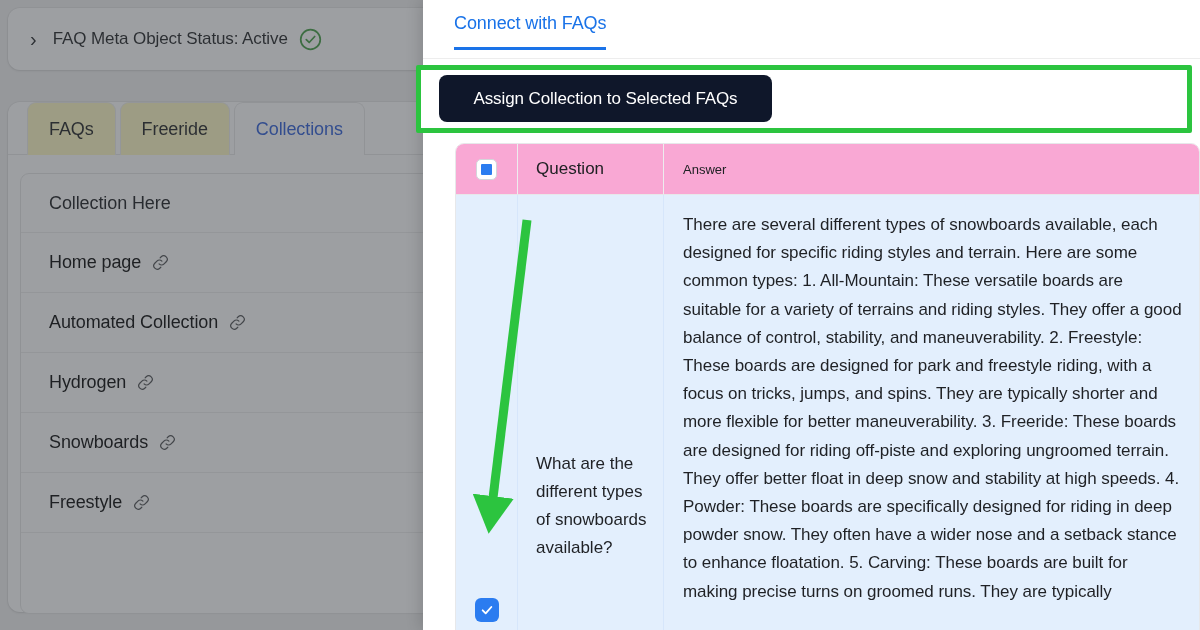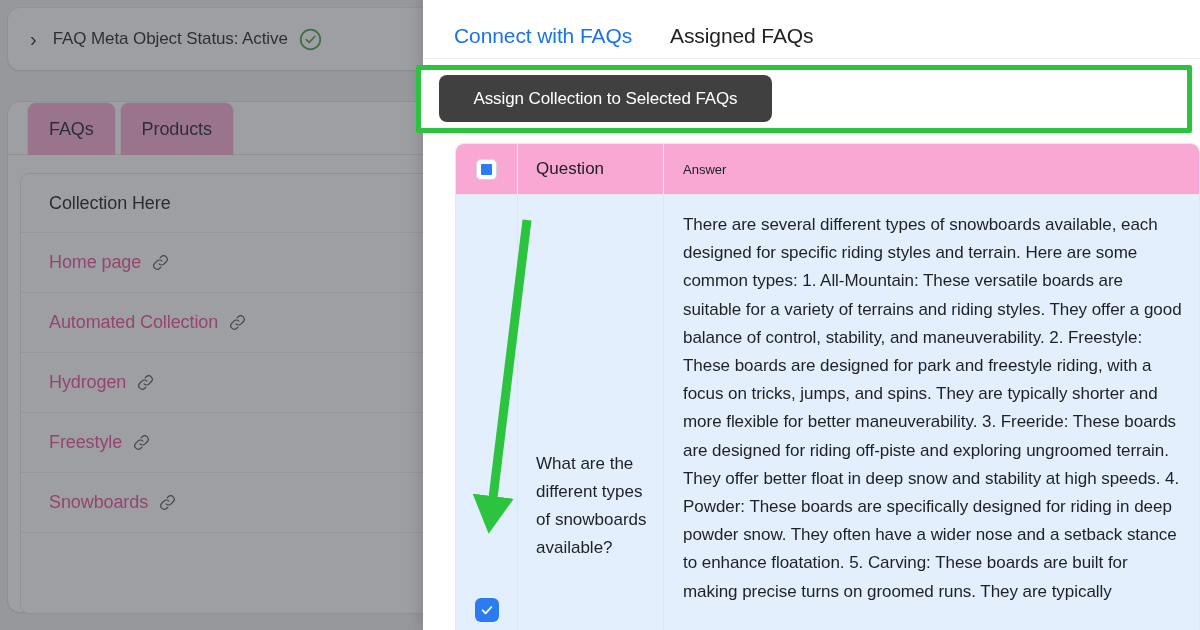--- a/index.html
+++ b/index.html
@@ -87,41 +87,41 @@
   }
   .bg-tab.active {
     color: #2a5bd7;
     background: #ffffff;
     border: 1px solid #e7e7e7;
     border-bottom: none;
     margin-bottom: -1px;
     box-sizing: border-box;
   }
   .bg-tab.inactive {
-    background: #f9a8d4;
+    background: #fef9c3;
     border: 1px solid #ececec;
     border-bottom: none;
     margin-right: 4px;
     margin-bottom: -1px;
     box-sizing: border-box;
   }
   #bg-table {
     margin: 18px 12px 0 12px;
     border: 1px solid #e5e5e5;
     border-radius: 9px;
     overflow: hidden;
     background: #fff;
   }
   .bg-row {
     height: 59px;
     display: flex;
     align-items: center;
     padding-left: 28px;
     font-size: 18px;
-    color: #ec4899;
+    color: #000000;
     border-bottom: 1px solid #ececec;
     letter-spacing: -0.1px;
   }
   .bg-row.header {
     height: 58px;
     color: #15171a;
   }
   .bg-row.empty { border-bottom: none; height: 80px; }
   .link-icon {
     margin-left: 11px;
@@ -150,22 +150,22 @@
   }
   #modal-tabs {
     display: flex;
     align-items: flex-start;
     padding-left: 31px;
     border-bottom: 1px solid #ededed;
     height: 59px;
     box-sizing: border-box;
   }
   .modal-tab {
-    font-size: 21px;
-    height: 74px;
+    font-size: 18px;
+    height: 50px;
     display: flex;
     align-items: center;
     color: #202124;
     letter-spacing: -0.1px;
     margin-right: 38px;
     border-bottom: 3px solid transparent;
     box-sizing: border-box;
   }
   .modal-tab.active {
     color: #1a73e8;
@@ -186,21 +186,21 @@
     box-sizing: border-box;
     background: #ffffff;
     border-radius: 2px;
   }
   #assign-btn {
     position: absolute;
     left: 439px;
     top: 75px;
     width: 333px;
     height: 47px;
-    background: #404040;
+    background: #0f172a;
     color: #ffffff;
     border: none;
     border-radius: 8px;
     font-size: 17px;
     font-family: "Liberation Sans", sans-serif;
     letter-spacing: -0.1px;
     cursor: pointer;
   }
 
   
@@ -331,21 +331,22 @@
         <svg width="23" height="23" viewBox="0 0 24 24" fill="none">
           <circle cx="12" cy="12" r="10.2" stroke="#3f9b3f" stroke-width="1.8"></circle>
           <path d="M7.6 12.2 L10.6 15.1 L16.4 8.9" stroke="#3f9b3f" stroke-width="1.8" fill="none" stroke-linecap="round" stroke-linejoin="round"></path>
         </svg>
       </span>
     </div>
 
     <div class="bg-card" id="main-card">
       <div id="bg-tabs">
         <div class="bg-tab inactive">FAQs</div>
-        <div class="bg-tab inactive">Products</div>
+        <div class="bg-tab inactive">Freeride</div>
+        <div class="bg-tab active">Collections</div>
       </div>
       <div id="bg-table">
         <div class="bg-row header">Collection Here</div>
 
         <div class="bg-row">
           <span>Home page</span>
           <span class="link-icon">
             <svg width="17" height="17" viewBox="0 0 24 24" fill="none" stroke="#2b2d30" stroke-width="1.7" stroke-linecap="round">
               <path d="M10 14a5 5 0 0 0 7.07 0l3-3a5 5 0 0 0-7.07-7.07L11.5 5.4"></path>
               <path d="M14 10a5 5 0 0 0-7.07 0l-3 3A5 5 0 0 0 11 20.07l1.5-1.5"></path>
@@ -367,53 +368,52 @@
           <span>Hydrogen</span>
           <span class="link-icon">
             <svg width="17" height="17" viewBox="0 0 24 24" fill="none" stroke="#2b2d30" stroke-width="1.7" stroke-linecap="round">
               <path d="M10 14a5 5 0 0 0 7.07 0l3-3a5 5 0 0 0-7.07-7.07L11.5 5.4"></path>
               <path d="M14 10a5 5 0 0 0-7.07 0l-3 3A5 5 0 0 0 11 20.07l1.5-1.5"></path>
             </svg>
           </span>
         </div>
 
         <div class="bg-row">
+          <span>Snowboards</span>
+          <span class="link-icon">
+            <svg width="17" height="17" viewBox="0 0 24 24" fill="none" stroke="#2b2d30" stroke-width="1.7" stroke-linecap="round">
+              <path d="M10 14a5 5 0 0 0 7.07 0l3-3a5 5 0 0 0-7.07-7.07L11.5 5.4"></path>
+              <path d="M14 10a5 5 0 0 0-7.07 0l-3 3A5 5 0 0 0 11 20.07l1.5-1.5"></path>
+            </svg>
+          </span>
+        </div>
+
+        <div class="bg-row">
           <span>Freestyle</span>
           <span class="link-icon">
             <svg width="17" height="17" viewBox="0 0 24 24" fill="none" stroke="#2b2d30" stroke-width="1.7" stroke-linecap="round">
               <path d="M10 14a5 5 0 0 0 7.07 0l3-3a5 5 0 0 0-7.07-7.07L11.5 5.4"></path>
               <path d="M14 10a5 5 0 0 0-7.07 0l-3 3A5 5 0 0 0 11 20.07l1.5-1.5"></path>
             </svg>
           </span>
         </div>
 
-        <div class="bg-row">
-          <span>Snowboards</span>
-          <span class="link-icon">
-            <svg width="17" height="17" viewBox="0 0 24 24" fill="none" stroke="#2b2d30" stroke-width="1.7" stroke-linecap="round">
-              <path d="M10 14a5 5 0 0 0 7.07 0l3-3a5 5 0 0 0-7.07-7.07L11.5 5.4"></path>
-              <path d="M14 10a5 5 0 0 0-7.07 0l-3 3A5 5 0 0 0 11 20.07l1.5-1.5"></path>
-            </svg>
-          </span>
-        </div>
-
         <div class="bg-row empty"></div>
       </div>
     </div>
 
   </div>
 </div>
 
 <div id="dim-overlay"></div>
 
 <div id="modal">
 
   <div id="modal-tabs">
     <div class="modal-tab active">Connect with FAQs</div>
-    <div class="modal-tab">Assigned FAQs</div>
   </div>
 
   <div id="action-bar"></div>
 
   <div id="faq-table">
     <div class="faq-head">
       <div class="col-check">
         <div class="cb-indeterminate">
           <div class="inner"></div>
         </div>

